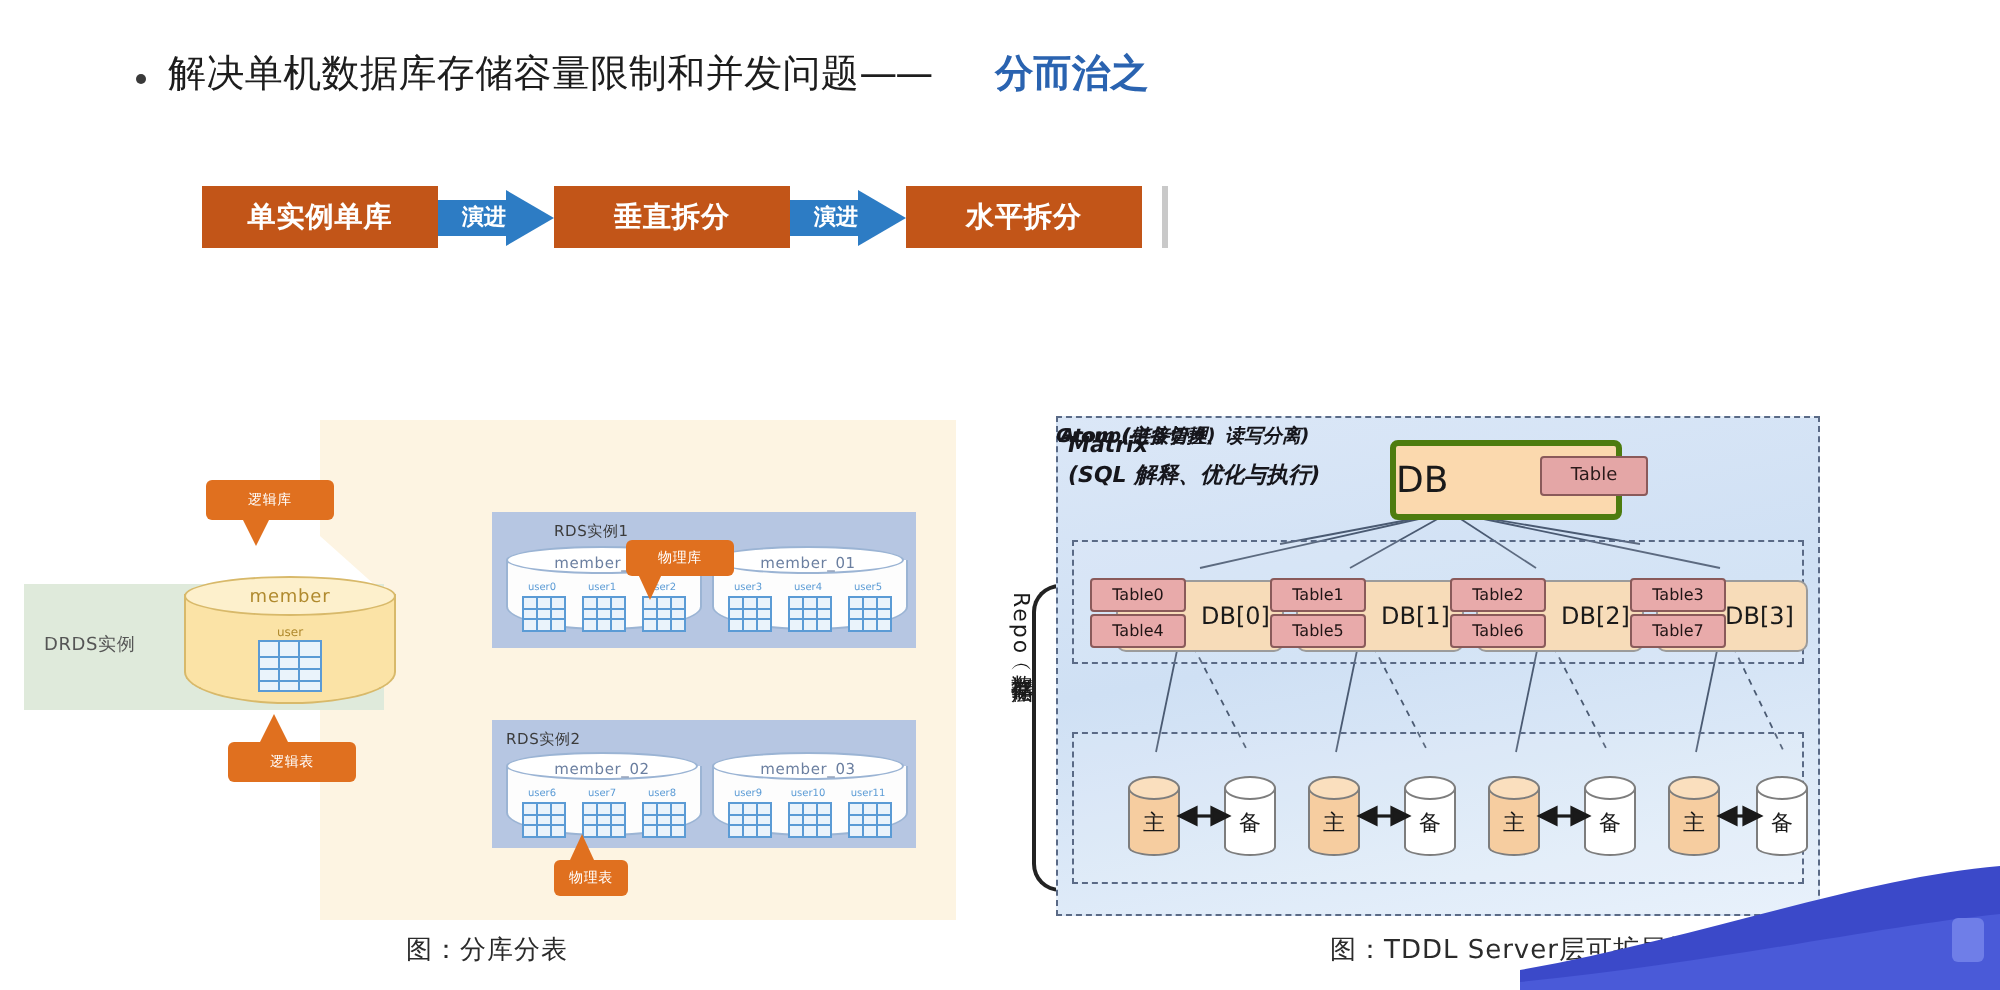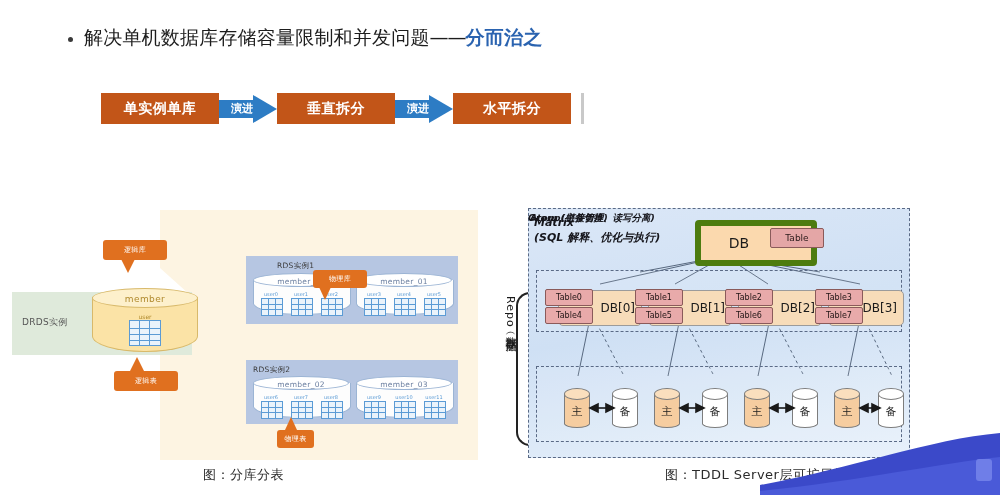--- a/index.html
+++ b/index.html
@@ -7,21 +7,21 @@
     width:1000px;height:495px;background:#ffffff;
     font-family:"DejaVu Sans","Liberation Sans",sans-serif;
     position:relative;overflow:hidden;
   }
   .slide{position:absolute;left:0;top:0;width:1000px;height:495px;}
 
   
   .bullet{position:absolute;display:flex;align-items:flex-start;}
   .dot{width:5px;height:5px;border-radius:50%;background:#3a3a3a;margin-right:11px;margin-top:11px;flex:none;}
   .btxt{font-size:19px;color:#1d1d1d;line-height:1.25;letter-spacing:.2px;white-space:nowrap;}
-  .accent{color:#2a63b0;font-weight:bold;}
+  .accent{color:#2a63b0;font-weight:bold;margin-left:32px;}
   .dash{color:#1d1d1d;letter-spacing:-1px;}
 
   #bullet1{left:68px;top:26px;}
   #bullet2{left:68px;top:163px;}
 
   
   #evolution{position:absolute;left:101px;top:93px;display:flex;align-items:center;}
   .ebox{
     background:#c25518;color:#fff;font-size:14px;font-weight:bold;
     display:flex;align-items:center;justify-content:center;
@@ -87,22 +87,22 @@
     border:1.5px dashed #5a6a86;box-sizing:border-box;}
   .itl{font-style:italic;font-weight:bold;}
   #matrixTitle{position:absolute;left:14px;top:8px;font-size:11px;color:#16161c;line-height:1.35;}
   #groupBox{position:absolute;left:16px;top:62px;width:366px;height:62px;border:1.5px dashed #5a6a86;
     background:rgba(255,255,255,.10);box-sizing:border-box;}
   #groupTitle{position:absolute;left:8px;top:4px;font-size:9.5px;color:#16161c;}
   #atomBox{position:absolute;left:16px;top:158px;width:366px;height:76px;border:1.5px dashed #5a6a86;
     background:rgba(255,255,255,.10);box-sizing:border-box;}
   #atomTitle{position:absolute;left:10px;top:4px;font-size:9.5px;color:#16161c;}
 
-  .dbMain{position:absolute;background:#fbd9ae;border:6px solid #4d7c0f;border-radius:4px;
-    display:flex;align-items:center;justify-content:center;font-size:14px;color:#1a1a1a;}
+  .dbMain{position:absolute;background:#fbd9ae;border:3px solid #4d7c0f;border-radius:4px;
+    display:flex;align-items:center;font-size:18px;color:#1a1a1a;}
   .tableChip{position:absolute;background:#e4a6a6;border:1px solid #8a5a5a;border-radius:2px;
     display:flex;align-items:center;justify-content:center;font-size:9px;color:#2a1a1a;}
   .dbGroup{position:absolute;background:#f7dcb9;border:1px solid #9b9b9b;border-radius:5px;}
   .dbGroup .glab{position:absolute;right:6px;top:50%;transform:translateY(-50%);font-size:12px;color:#1a1a1a;}
   .tchip{position:absolute;background:#e8aaaa;border:1px solid #8a5a5a;border-radius:2px;
     display:flex;align-items:center;justify-content:center;font-size:8px;color:#201414;}
 
   .acyl{position:absolute;width:26px;height:46px;}
   .acyl .ab{position:absolute;left:0;top:6px;width:26px;height:34px;box-sizing:border-box;
     border-left:1px solid #7d7d7d;border-right:1px solid #7d7d7d;border-bottom:1px solid #7d7d7d;

